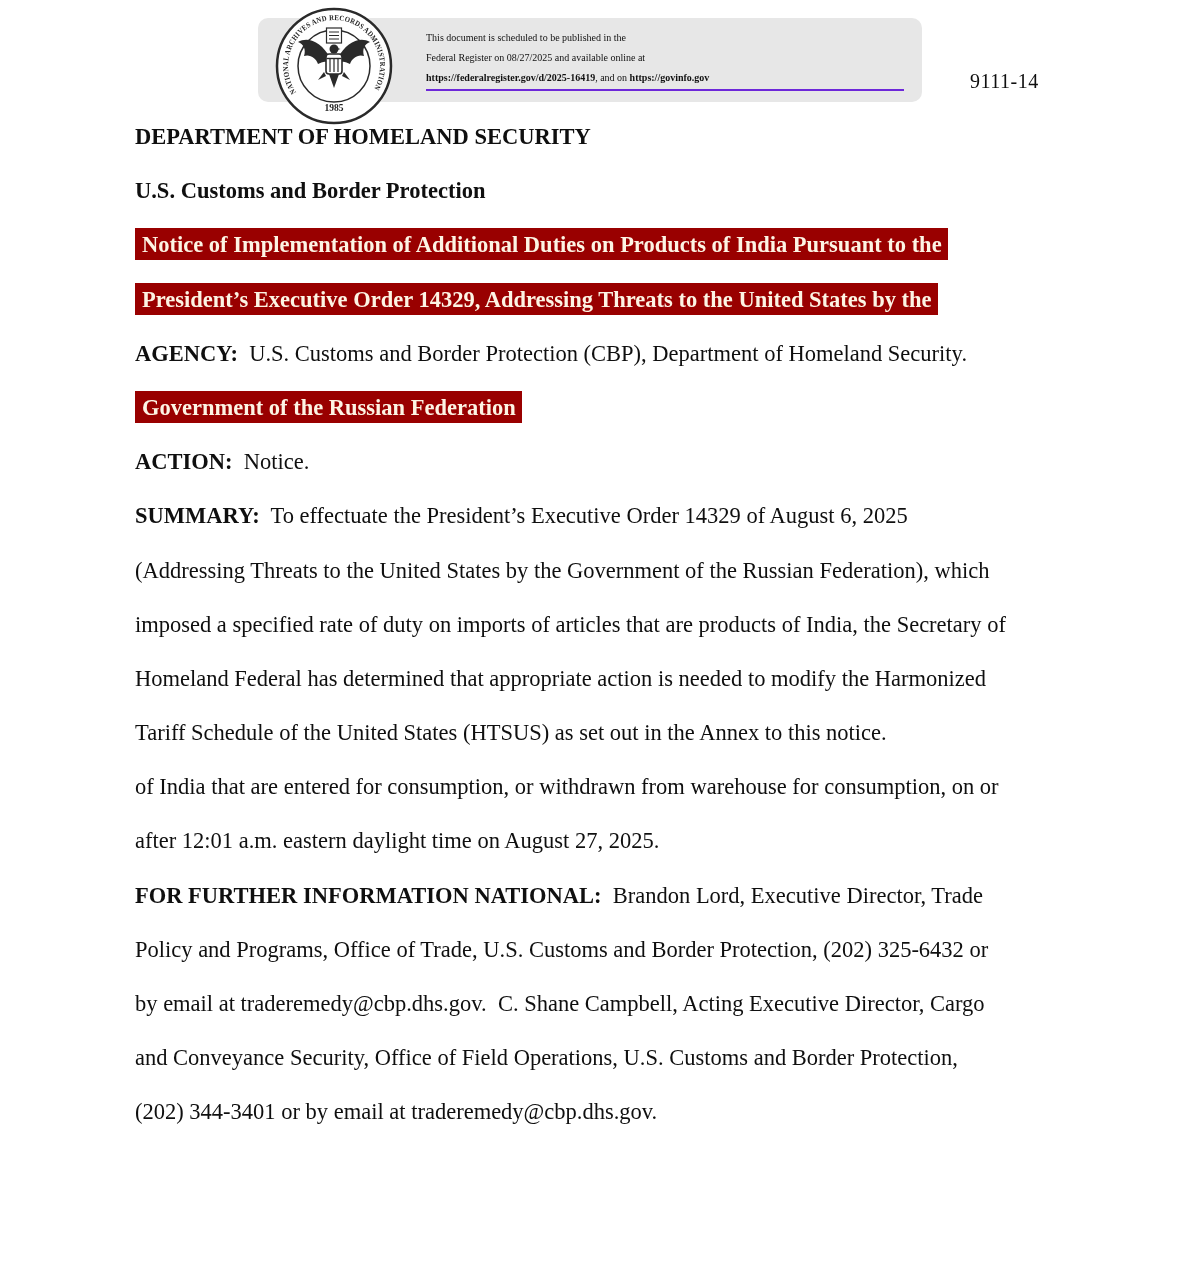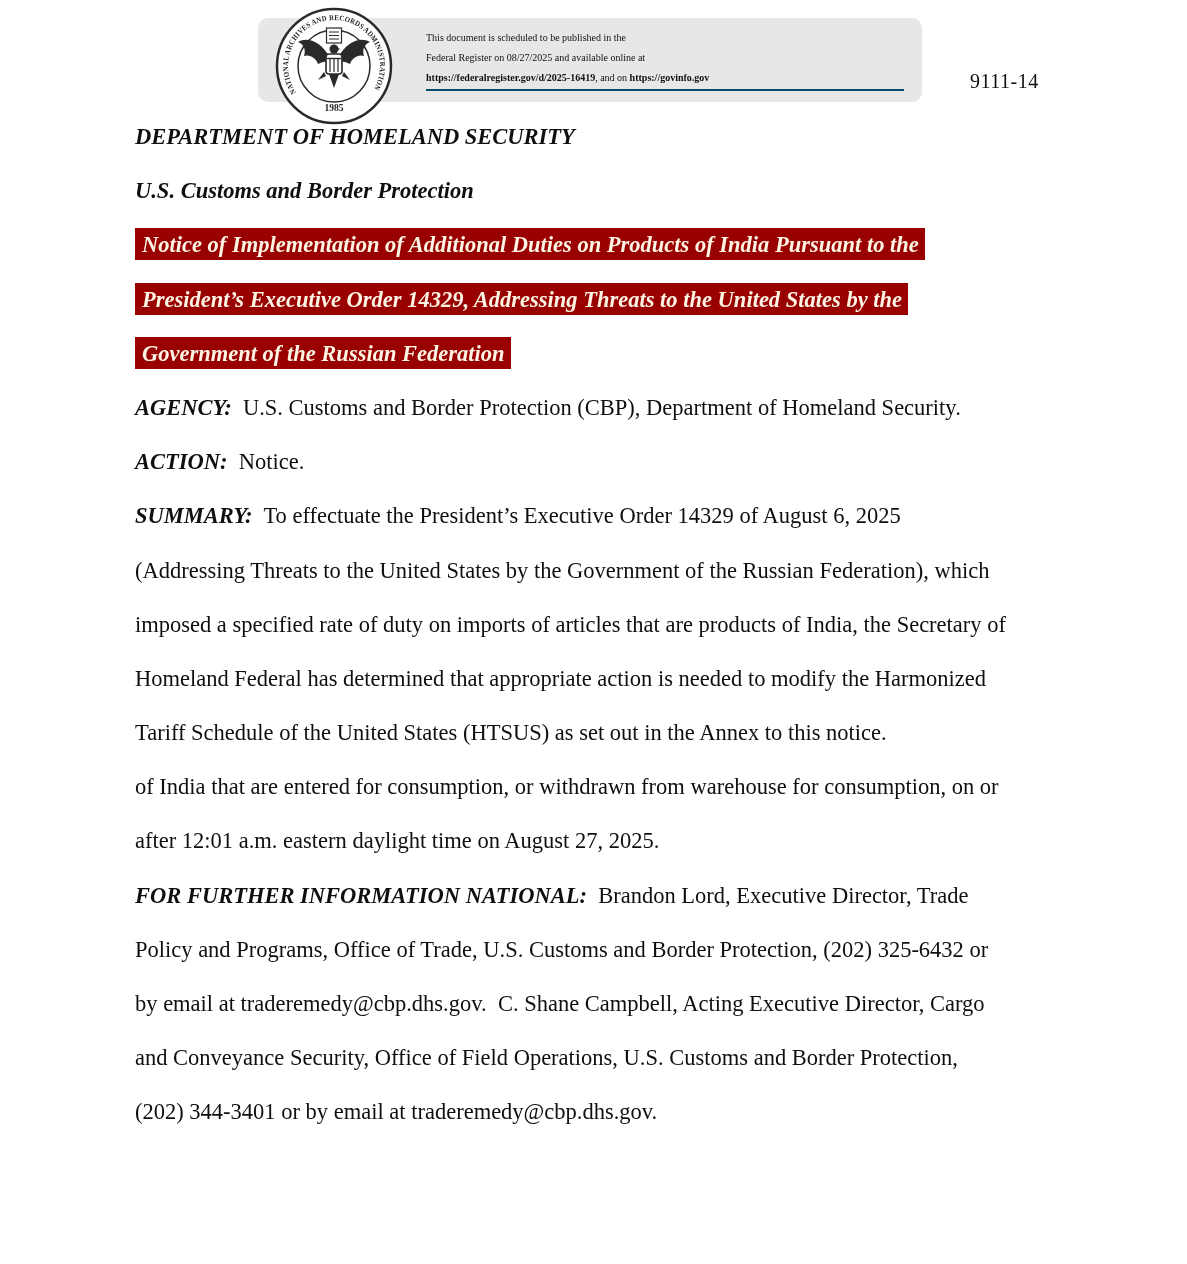--- a/index.html
+++ b/index.html
@@ -38,21 +38,21 @@
     top: 28px;
     z-index: 3;
     font-size: 10px;
     line-height: 20px;
     color: #111;
     white-space: nowrap;
   }
   .note-line3 {
     display: inline-block;
     min-width: 478px;
-    border-bottom: 2px solid #0c4a6e;
+    border-bottom: 2px solid #6d28d9;
     padding-bottom: 1px;
     font-weight: bold;
   }
   .note-line3 .link { color: #111; text-decoration: none; cursor: pointer; }
   .note-sep { font-weight: normal; }
   .billing-code {
     position: absolute;
     left: 970px;
     top: 70px;
     font-size: 20px;
@@ -66,21 +66,21 @@
     left: 135px;
     top: 110px;
     font-size: 22.5px;
   }
   .doc-line {
     height: 54.2px;
     line-height: 54.2px;
     white-space: pre;
   }
   .doc-line span { white-space: pre; }
-  .b { font-weight: bold; font-style: italic; }
+  .b { font-weight: bold; }
   .hl {
     background: var(--hl-bg, #990000);
     color: var(--hl-text, #fdf4e4);
     font-weight: bold;
     padding: 4px 6px 3px 7px;
   }
 </style>
 </head>
 <body>
 
@@ -125,22 +125,22 @@
     <div class="note-line3"><a class="link">https://federalregister.gov/d/2025-16419</a><span class="note-sep">, and on </span><a class="link">https://govinfo.gov</a></div>
   </div>
 
   <div class="billing-code">9111-14</div>
 
   <div class="doc-body" id="doc-body">
       <div class="doc-line"><span class="b">DEPARTMENT OF HOMELAND SECURITY</span></div>
       <div class="doc-line"><span class="b">U.S. Customs and Border Protection</span></div>
       <div class="doc-line"><span class="b hl">Notice of Implementation of Additional Duties on Products of India Pursuant to the</span></div>
       <div class="doc-line"><span class="b hl">President’s Executive Order 14329, Addressing Threats to the United States by the</span></div>
+      <div class="doc-line"><span class="b">AGENCY:</span><span>  U.S. Customs and Border Protection (CBP), Department of Homeland Security.</span></div>
       <div class="doc-line"><span class="b hl">Government of the Russian Federation</span></div>
-      <div class="doc-line"><span class="b">AGENCY:</span><span>  U.S. Customs and Border Protection (CBP), Department of Homeland Security.</span></div>
       <div class="doc-line"><span class="b">ACTION:</span><span>  Notice.</span></div>
       <div class="doc-line"><span class="b">SUMMARY:</span><span>  To effectuate the President’s Executive Order 14329 of August 6, 2025</span></div>
       <div class="doc-line"><span>(Addressing Threats to the United States by the Government of the Russian Federation), which</span></div>
       <div class="doc-line"><span>imposed a specified rate of duty on imports of articles that are products of India, the Secretary of</span></div>
       <div class="doc-line"><span>Homeland Federal has determined that appropriate action is needed to modify the Harmonized</span></div>
       <div class="doc-line"><span>Tariff Schedule of the United States (HTSUS) as set out in the Annex to this notice.</span></div>
       <div class="doc-line"><span>of India that are entered for consumption, or withdrawn from warehouse for consumption, on or</span></div>
       <div class="doc-line"><span>after 12:01 a.m. eastern daylight time on August 27, 2025.</span></div>
       <div class="doc-line"><span class="b">FOR FURTHER INFORMATION NATIONAL:</span><span>  Brandon Lord, Executive Director, Trade</span></div>
       <div class="doc-line"><span>Policy and Programs, Office of Trade, U.S. Customs and Border Protection, (202) 325-6432 or</span></div>

